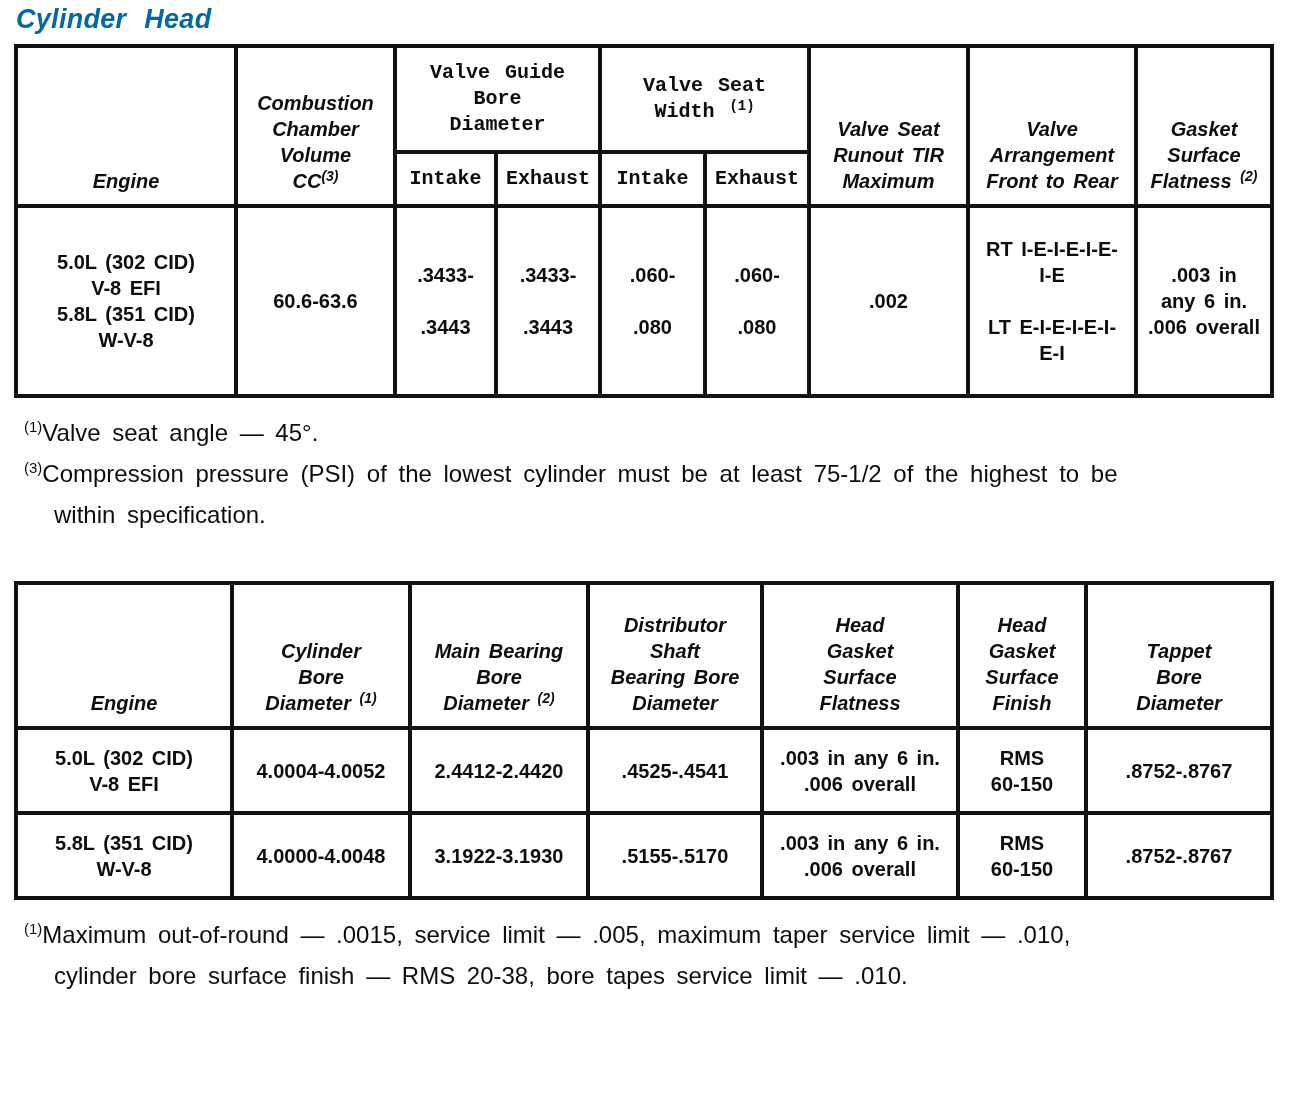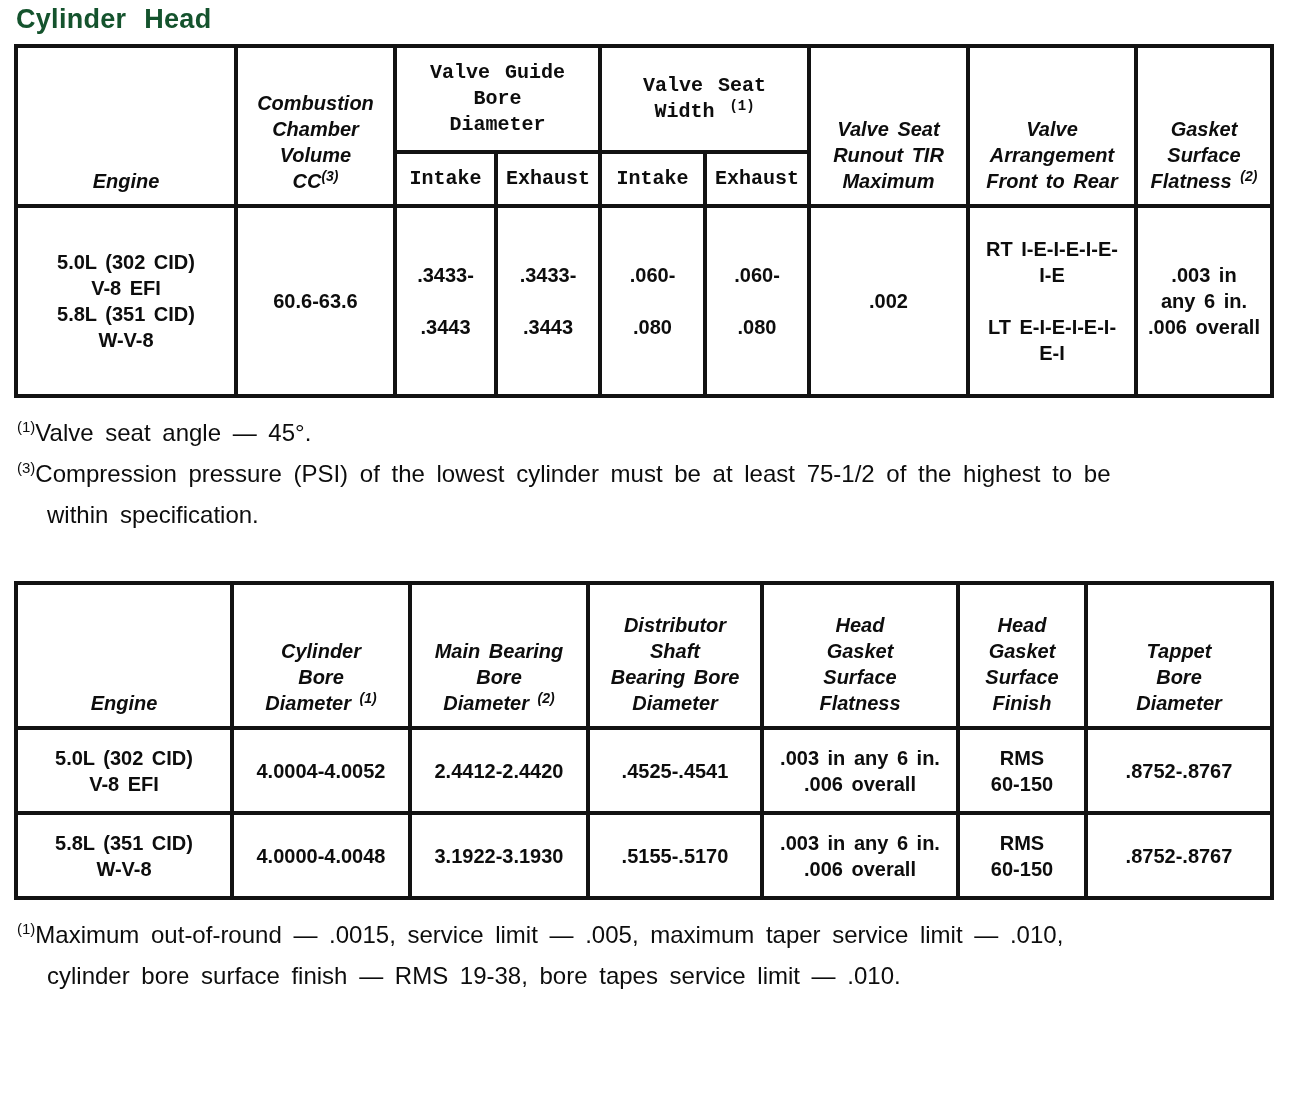--- a/index.html
+++ b/index.html
@@ -6,39 +6,39 @@
   html,body { background:#ffffff; }
   body {
     width:1312px; height:1120px;
     font-family:"Liberation Sans", sans-serif;
     color:#0d0d0d;
     padding:4px 14px 0 14px;
     overflow:hidden;
   }
   .section-title {
     font-size:27px; font-weight:bold; letter-spacing:0.3px; word-spacing:10px;
-    margin:0 0 9px 2px; color:#14532d;
+    margin:0 0 9px 2px; color:#0369a1;font-style:italic;
   }
   table.spec {
     border-collapse:collapse; table-layout:fixed; width:1256px;
     background:#ffffff;
   }
   table.spec th, table.spec td {
     border:4px solid #121212;
     font-weight:bold; font-size:20px; line-height:26px;
     text-align:center; white-space:pre-line;
     word-spacing:3px; color:#0d0d0d;
     padding:2px 3px;
   }
   .vb { vertical-align:bottom; padding-bottom:10px !important;font-style:italic; }
   .vm { vertical-align:middle;font-family:Liberation Mono, monospace; }
   sup.fn {
     font-size:14px; line-height:0; vertical-align:7px; letter-spacing:0; word-spacing:0;
   }
-  .footnotes { margin:14px 0 0 3px; }
+  .footnotes { margin:14px 0 0 10px; }
   .footnote {
     font-size:24px; line-height:41px; color:#0d0d0d;
     padding-left:30px; text-indent:-30px;
     white-space:pre-line; word-spacing:5px;
   }
   .footnote sup.fn { font-size:15px; vertical-align:9px; }
   .block-section { margin-top:46px; }
   
   .head-r1 th { height:106px; }
   .head-r2 th { height:54px; }
@@ -188,15 +188,15 @@
 .006 overall</td>
       <td>RMS
 60-150</td>
       <td>.8752-.8767</td>
     </tr>
   </tbody>
     </table>
 
   <div class="footnotes">
     <div class="footnote"><sup class="fn">(1)</sup><span>Maximum out-of-round — .0015, service limit — .005, maximum taper service limit — .010,
-cylinder bore surface finish — RMS 19-38, bore tapes service limit — .010.</span></div>
+cylinder bore surface finish — RMS 20-38, bore tapes service limit — .010.</span></div>
   </div>
 </div>
 
 </body></html>

